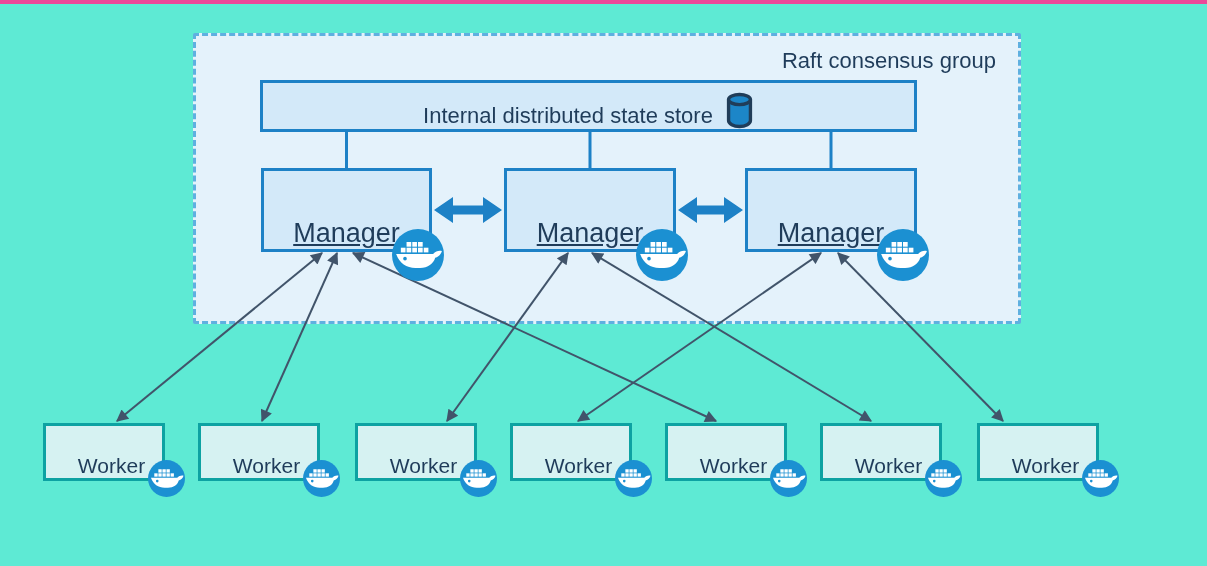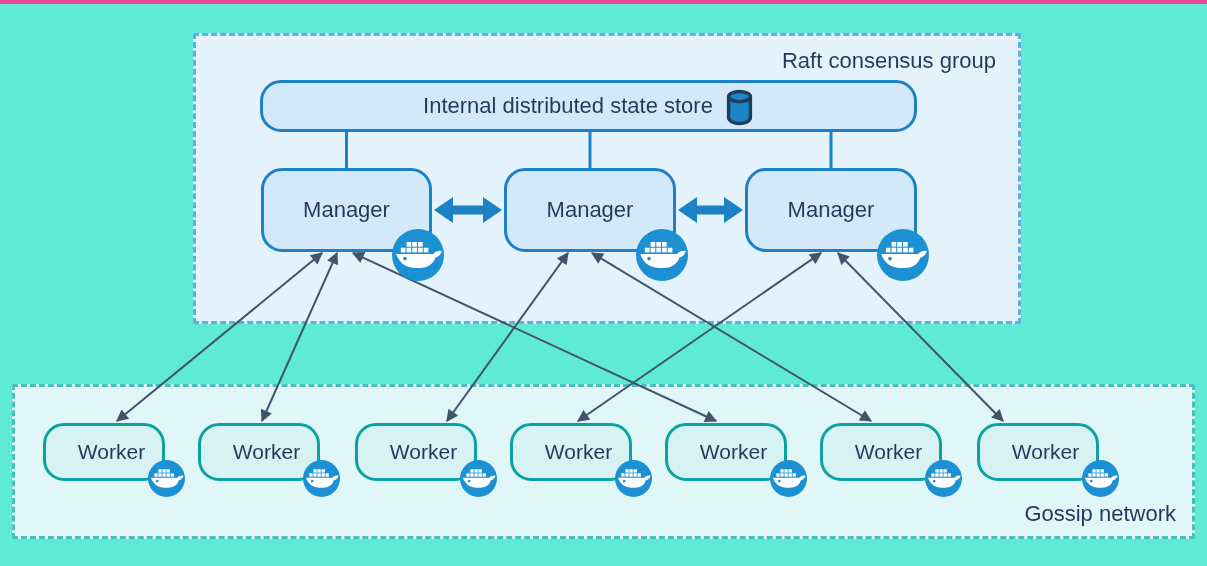--- a/index.html
+++ b/index.html
@@ -20,56 +20,53 @@
     border:3px dashed var(--gossip-border,#45c0bd);
   }
   .group-label{
     position:absolute;color:var(--text-navy,#1f3c5a);
     font-size:22px;line-height:24px;white-space:nowrap;
   }
   .raft-group .group-label{top:13px;right:22px;}
   .gossip-group .group-label{bottom:10px;right:16px;}
   .node{
     position:absolute;box-sizing:border-box;display:flex;
-    align-items:center;justify-content:center;
+    align-items:flex-end;justify-content:center;
     color:var(--text-navy,#1f3c5a);
-    border-radius:21px;
   }
   .store-node{
     left:260px;top:76px;width:657px;height:52px;
     background:var(--node-blue-fill,#d3e9f9);
     border:3px solid var(--node-blue-border,#1d81c6);
     font-size:22px;gap:12px;
   }
   .manager-node{
     background:var(--node-blue-fill,#d3e9f9);
     border:3px solid var(--node-blue-border,#1d81c6);
-    font-size:22px;
+    font-size:27px;
+    text-decoration:underline;
   }
   .worker-node{
     background:var(--worker-fill,#d6f2f2);
     border:3px solid var(--worker-border,#0da2a2);
     font-size:21px;
     padding-left:15px;
   }
   .node-label{pointer-events:none;}
   #edges{position:absolute;left:0;top:0;width:1207px;height:566px;}
   .docker-icon{position:absolute;}
   .db-icon{width:29px;height:37px;flex:0 0 auto;margin-top:2px;}
 </style>
 </head>
 <body>
 
 <div id="canvas">
 
   <div class="group raft-group">
     <div class="group-label">Raft consensus group</div>
-  </div>
-  <div class="group gossip-group">
-    <div class="group-label">Gossip network</div>
   </div>
 
   <svg id="edges" viewBox="0 0 1207 566">
     <defs>
       <marker id="thinhead" viewBox="0 0 10 10" refX="9" refY="5" markerWidth="14" markerHeight="12" markerUnits="userSpaceOnUse" orient="auto-start-reverse">
         <path d="M0 0 L10 5 L0 10 Z" fill="#41546a"></path>
       </marker>
     </defs>
     <g id="store-links">
         <line x1="346.5" y1="128" x2="346.5" y2="165" stroke="#1d81c6" stroke-width="3"></line>

